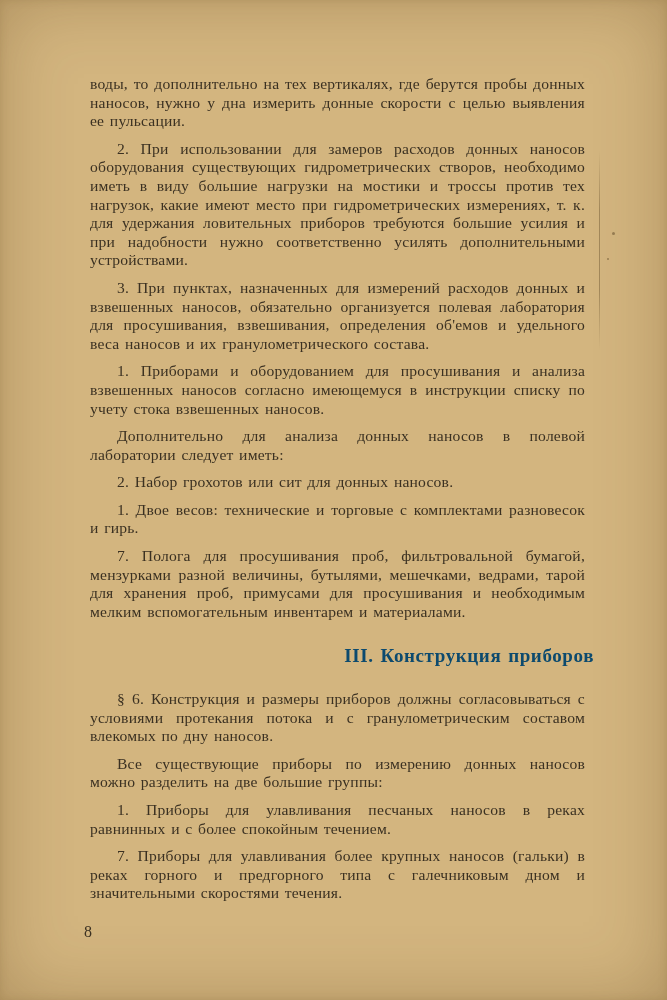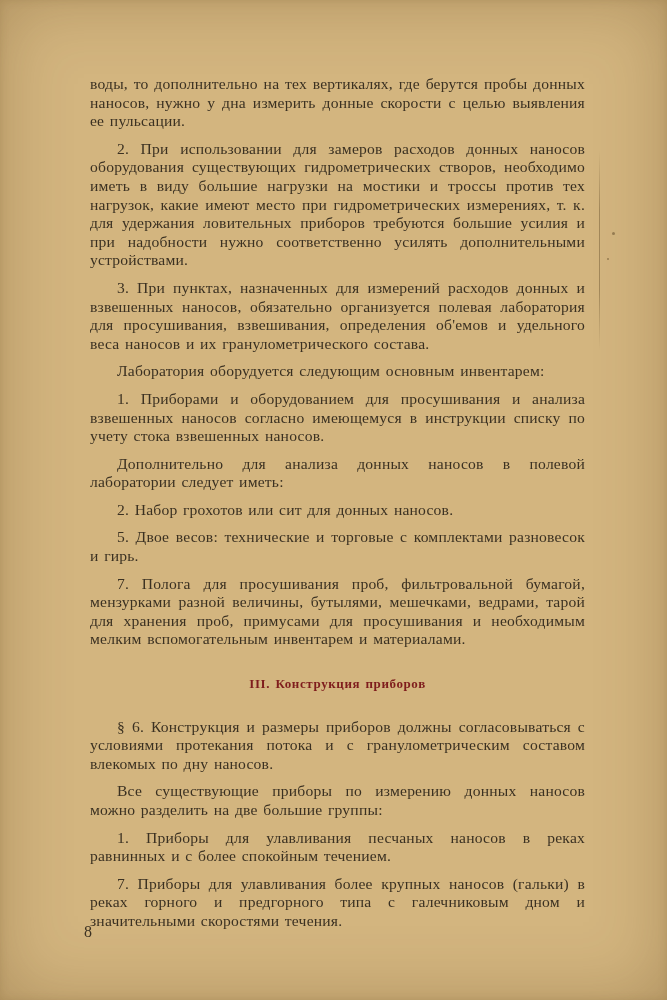--- a/index.html
+++ b/index.html
@@ -42,26 +42,26 @@
     letter-spacing: 0.2px;
     word-spacing: 1.5px;
   }
   .text-block p {
     margin: 9px;
   }
   .text-block p.indent {
     text-indent: 27px;
   }
   h2.section-heading {
-    font-size: 13px;
+    font-size: 19px;
     font-weight: bold;
-    text-align: center;
+    text-align: right;
     margin: 26px 0 24px 0;
     letter-spacing: 0.6px;
-    color: #7f1d1d;
+    color: #0c4a6e;
   }
   .page-number {
     position: absolute;
     left: 84px;
     top: 923px;
     font-size: 16px;
     color: #3b3122;
   }
   .crease {
     position: absolute;
@@ -87,25 +87,24 @@
 <div class="page">
 
   <div class="crease"></div>
   <div class="speck" style="left:612px; top:232px; width:3px; height:3px;"></div>
   <div class="speck" style="left:607px; top:258px; width:2px; height:2px;"></div>
 
   <div class="text-block">
     <p>воды, то дополнительно на тех вертикалях, где берутся пробы донных наносов, нужно у дна измерить донные скорости с целью выявления ее пульсации.</p>
     <p class="indent">2. При использовании для замеров расходов донных наносов оборудования существующих гидрометрических створов, необходимо иметь в виду большие нагрузки на мостики и троссы против тех нагрузок, какие имеют место при гидрометрических измерениях, т. к. для удержания ловительных приборов требуются большие усилия и при надобности нужно соответственно усилять дополнительными устройствами.</p>
     <p class="indent">3. При пунктах, назначенных для измерений расходов донных и взвешенных наносов, обязательно организуется полевая лаборатория для просушивания, взвешивания, определения об'емов и удельного веса наносов и их гранулометрического состава.</p>
-    <p class="indent">Лаборатория оборудуется следующим основным инвентарем:</p>
     <p class="indent">1. Приборами и оборудованием для просушивания и анализа взвешенных наносов согласно имеющемуся в инструкции списку по учету стока взвешенных наносов.</p>
     <p class="indent">Дополнительно для анализа донных наносов в полевой лаборатории следует иметь:</p>
     <p class="indent">2. Набор грохотов или сит для донных наносов.</p>
-    <p class="indent">5. Двое весов: технические и торговые с комплектами разновесок и гирь.</p>
+    <p class="indent">1. Двое весов: технические и торговые с комплектами разновесок и гирь.</p>
     <p class="indent">7. Полога для просушивания проб, фильтровальной бумагой, мензурками разной величины, бутылями, мешечками, ведрами, тарой для хранения проб, примусами для просушивания и необходимым мелким вспомогательным инвентарем и материалами.</p>
 
     <h2 class="section-heading">III. Конструкция приборов</h2>
 
     <p class="indent">§ 6. Конструкция и размеры приборов должны согласовываться с условиями протекания потока и с гранулометрическим составом влекомых по дну наносов.</p>
     <p class="indent">Все существующие приборы по измерению донных наносов можно разделить на две большие группы:</p>
     <p class="indent">1. Приборы для улавливания песчаных наносов в реках равнинных и с более спокойным течением.</p>
     <p class="indent">7. Приборы для улавливания более крупных наносов (гальки) в реках горного и предгорного типа с галечниковым дном и значительными скоростями течения.</p>
   </div>
 

